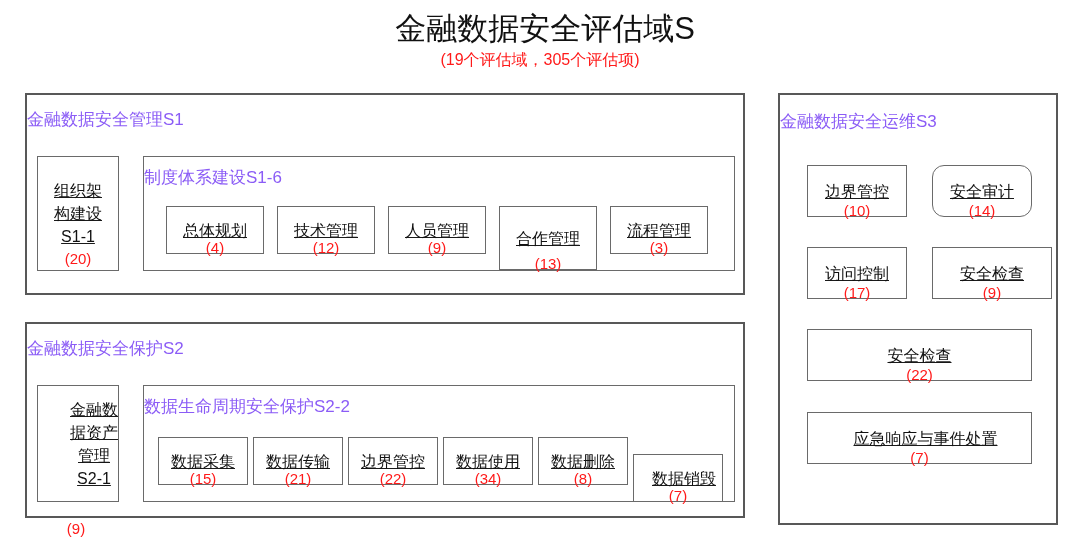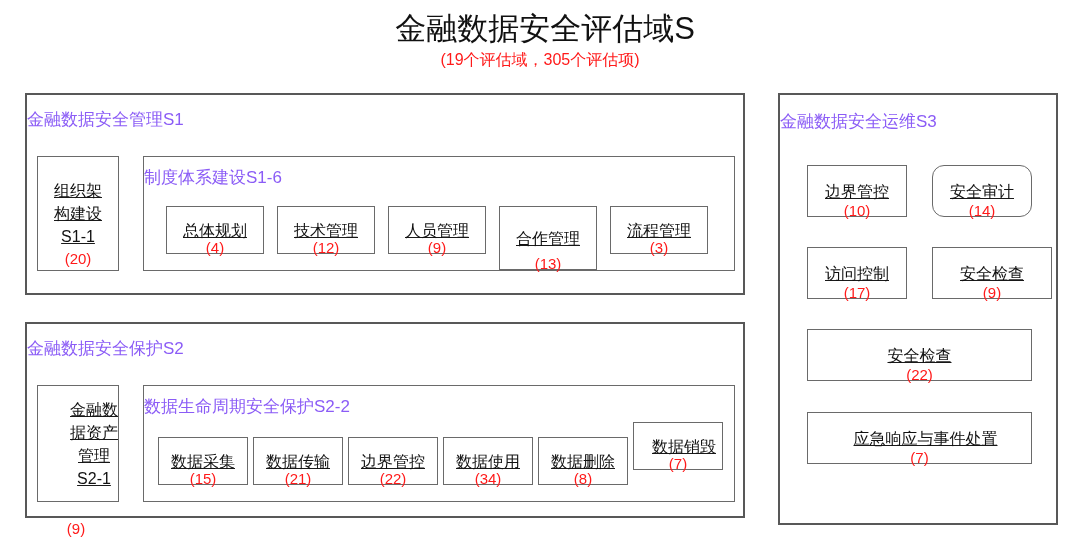--- a/index.html
+++ b/index.html
@@ -179,21 +179,21 @@
         <span class="count overlap">(22)</span>
       </div>
       <div class="leafbox" style="left:299px; top:51px; width:90px; height:48px;">
         <span class="lbl">数据使用</span>
         <span class="count overlap">(34)</span>
       </div>
       <div class="leafbox" style="left:394px; top:51px; width:90px; height:48px;">
         <span class="lbl">数据删除</span>
         <span class="count overlap">(8)</span>
       </div>
-      <div class="leafbox" style="left:489px; top:36px; width:90px; height:48px;padding-left:12px;">
+      <div class="leafbox" style="left:489px; top:68px; width:90px; height:48px;padding-left:12px;">
         <span class="lbl">数据销毁</span>
         <span class="count overlap">(7)</span>
       </div>
     </div>
   </div>
 
   <div class="count" style="left:35px; top:520px; width:82px;">(9)</div>
 
   <div class="panel" style="left:778px; top:93px; width:280px; height:432px;">
     <div class="panel-heading" style="top:16px;">金融数据安全运维S3</div>

